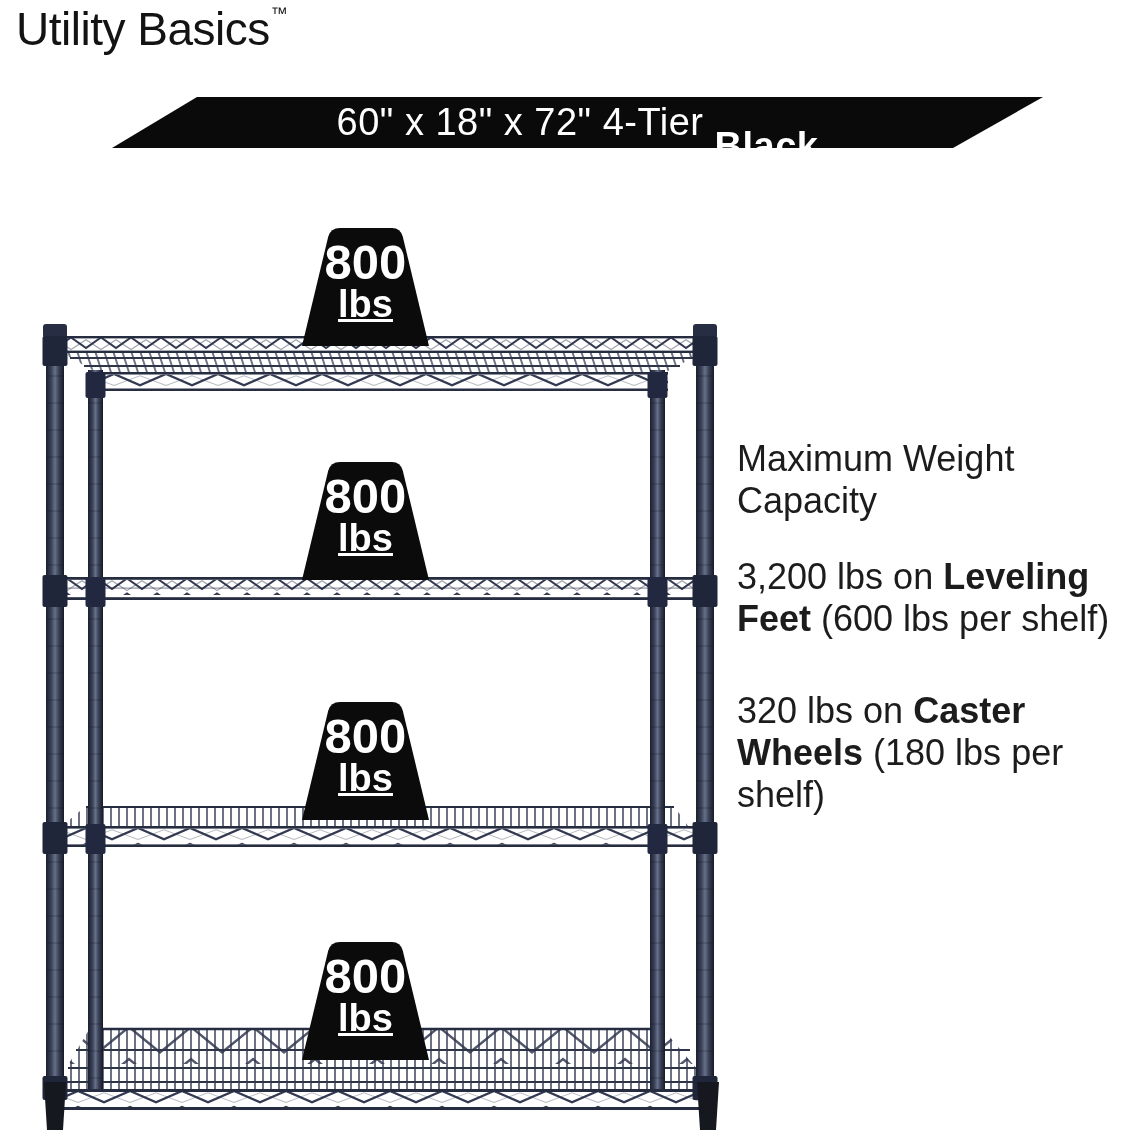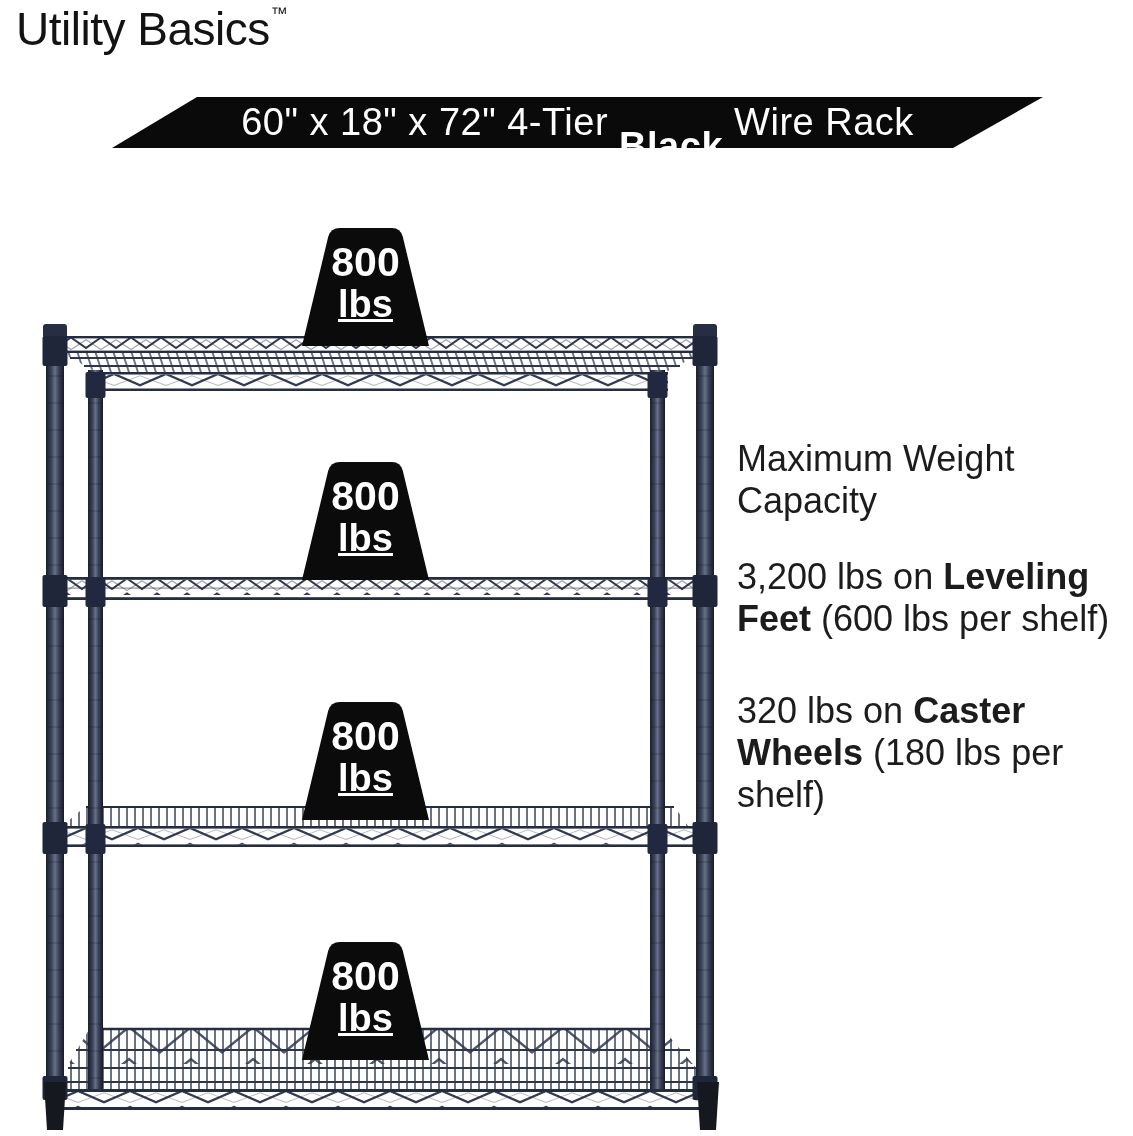--- a/index.html
+++ b/index.html
@@ -36,38 +36,38 @@
   .rack-svg{position:absolute;left:36px;top:320px;width:692px;height:816px;}
 
   
   .badge{position:absolute;left:302px;width:127px;height:118px;}
   .badge svg{position:absolute;inset:0;width:127px;height:118px;}
   .badge .txt{
     position:absolute;inset:0;display:flex;flex-direction:column;
     align-items:center;justify-content:flex-start;padding-top:13px;
     color:#ffffff;font-weight:700;text-align:center;
   }
-  .badge .val{font-size:41px;line-height:43px;letter-spacing:0px;text-align:right;}
+  .badge .val{font-size:49px;line-height:43px;letter-spacing:0px;text-align:right;}
   .badge .unit{font-size:38px;line-height:40px;text-decoration:underline;}
   .badge1{top:228px;} .badge2{top:462px;} .badge3{top:702px;} .badge4{top:942px;}
 
   
   .specs{position:absolute;left:737px;top:438px;width:400px;font-size:36px;line-height:42px;color:#1c1c1c;}
   .specs .heading{margin:0 0 34px 0;font-weight:400;}
   .specs .item{margin:0 0 50px 0;font-weight:400;}
   .specs .b{font-weight:700;}
 </style>
 </head>
 <body>
 
 <div class="canvas">
 
   <div class="brand"><span>Utility Basics</span><sup>™</sup></div>
 
-  <div class="banner"><span>60" x 18" x 72" 4-Tier </span><span class="b">Black</span><span> Wire Rack</span></div>
+  <div class="banner"><span>60" x 18" x 72" 4-Tier </span><span class="b">Black</span></div>
 
   <svg class="rack-svg" viewBox="0 0 692 816" aria-hidden="true">
     <defs>
       <linearGradient id="pg" x1="0" y1="0" x2="1" y2="0">
         <stop offset="0" stop-color="#1a1f2e"></stop>
         <stop offset="0.3" stop-color="#3c4359"></stop>
         <stop offset="0.5" stop-color="#667089"></stop>
         <stop offset="0.7" stop-color="#3c4359"></stop>
         <stop offset="1" stop-color="#161a27"></stop>
       </linearGradient>

